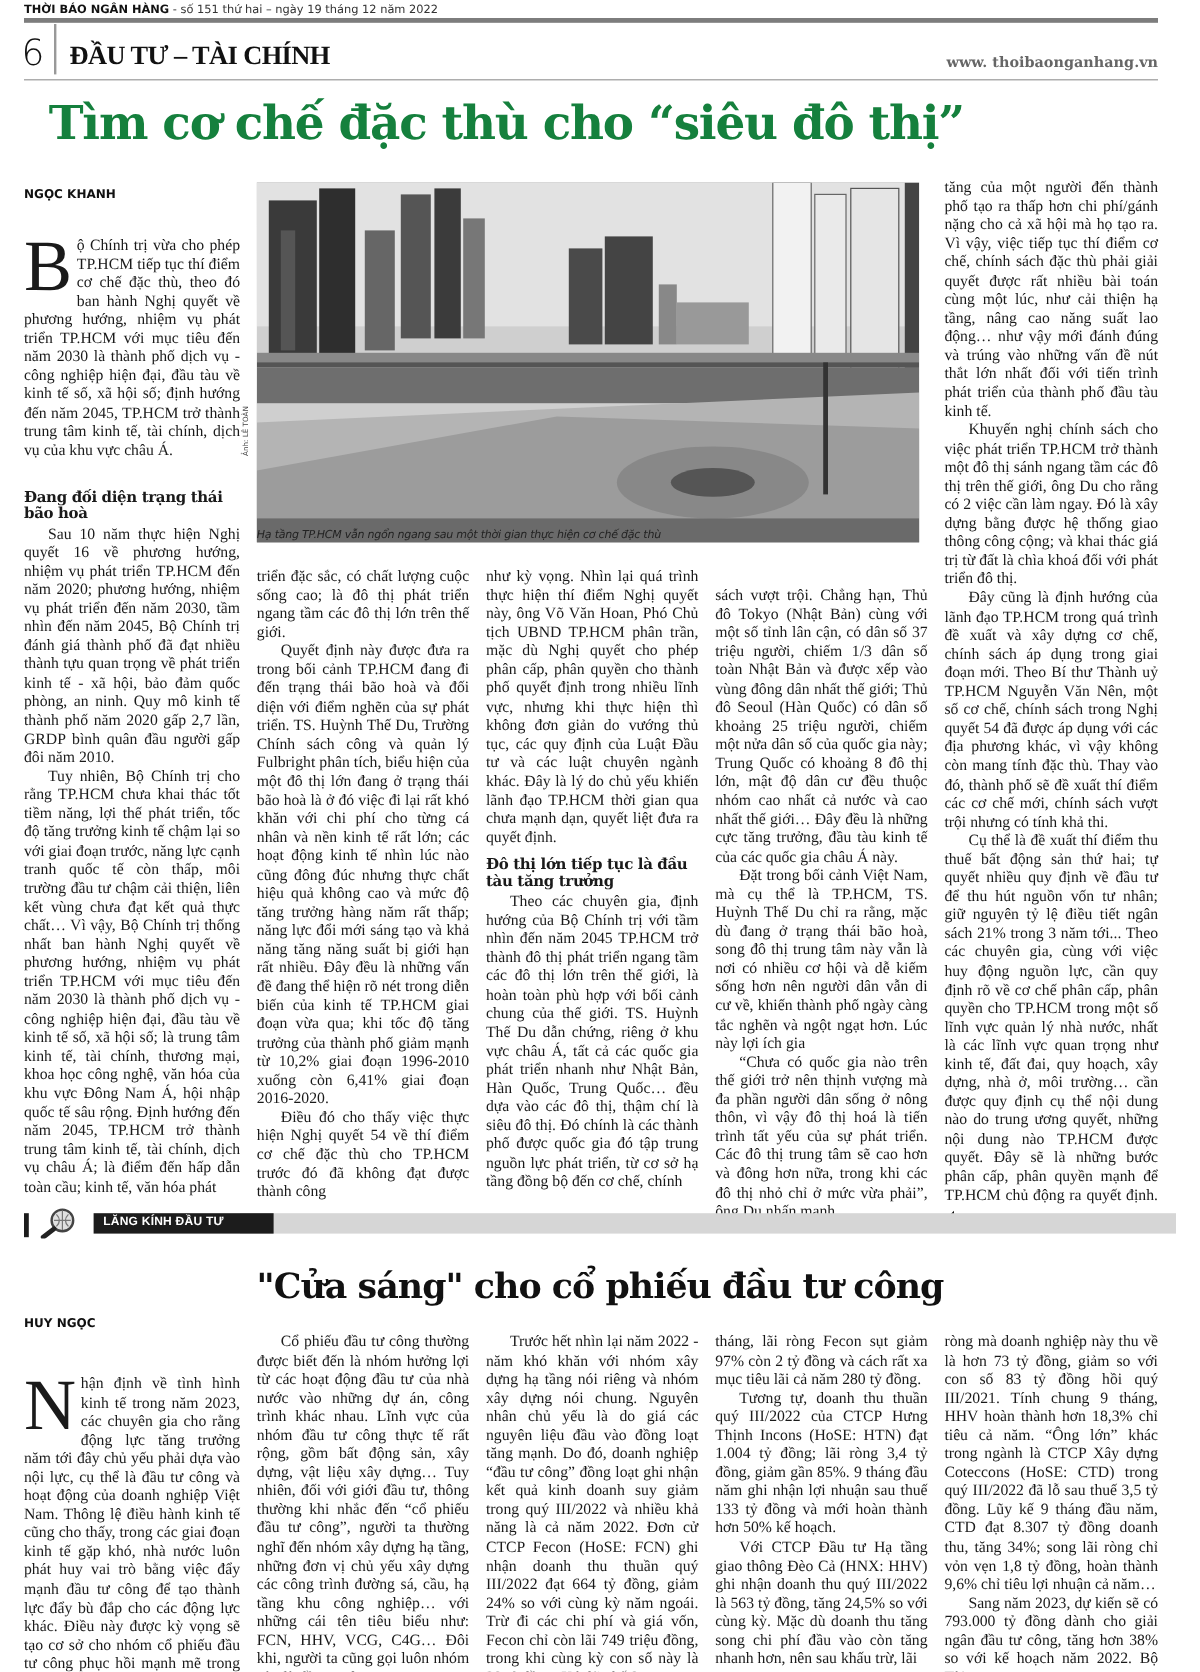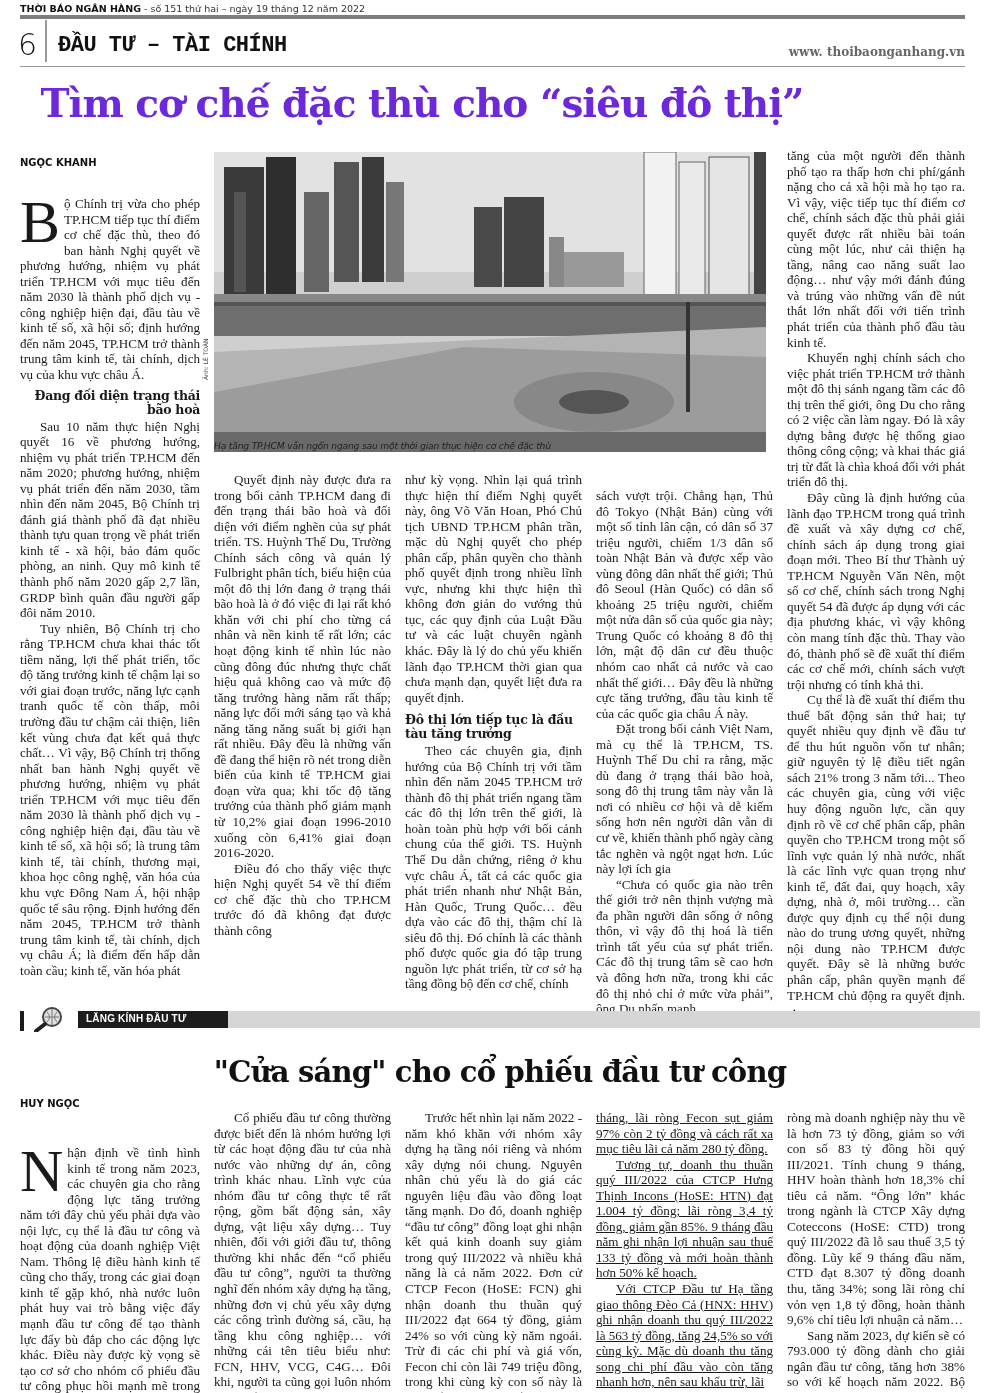--- a/index.html
+++ b/index.html
@@ -4,25 +4,25 @@
 <style>
   * { box-sizing: border-box; margin: 0; padding: 0; }
   html, body { width: 1000px; height: 1393px; background: #ffffff; overflow: hidden; }
   body { position: relative; font-family: "Liberation Serif", serif; color: #1a1a1a; }
 
   .masthead-line { position: absolute; left: 20px; top: 3px; font-family: "DejaVu Sans", sans-serif; font-size: 9.5px; color: #333; }
   .masthead-line b { font-weight: bold; color: #111; }
   .topbar { position: absolute; left: 20px; top: 15px; width: 945px; height: 4px; background: #7d7d7d; }
   .page-num { position: absolute; left: 18px; top: 27px; font-family: "DejaVu Sans", sans-serif; font-size: 30px; font-weight: 300; color: #111; line-height: 36px; }
   .num-divider { position: absolute; left: 45px; top: 20px; width: 2px; height: 42px; background: #999; }
-  .section-title { position: absolute; left: 58px; top: 33px; font-family: Liberation Mono, monospace; font-size: 22px; font-weight: bold; letter-spacing: -0.5px; color: #111; }
+  .section-title { position: absolute; left: 58px; top: 33px; font-family: Liberation Serif, serif; font-size: 22px; font-weight: bold; letter-spacing: -0.5px; color: #111; }
   .site-url { position: absolute; right: 35px; top: 45px; font-family: "DejaVu Serif", serif; font-size: 12px; font-weight: bold; color: #666; }
   .header-rule { position: absolute; left: 20px; top: 66px; width: 945px; height: 1px; background: #999; }
 
-  .headline { position: absolute; left: 0; width: 844px; top: 80px; text-align: center; font-family: "DejaVu Serif", serif; font-weight: bold; font-size: 39px; letter-spacing: -1px; color: #6d28d9; }
+  .headline { position: absolute; left: 0; width: 844px; top: 80px; text-align: center; font-family: "DejaVu Serif", serif; font-weight: bold; font-size: 39px; letter-spacing: -1px; color: #15803d; }
 
   .byline { position: absolute; font-family: "DejaVu Sans", sans-serif; font-size: 10px; font-weight: bold; color: #111; }
 
   .col { position: absolute; font-size: 13.1px; line-height: 15.55px; text-align: justify; hyphens: none; }
   .col p { text-indent: 20px; }
   .col p.noindent { text-indent: 0; }
   .dropcap { float: left; font-size: 60px; line-height: 48px; margin: 2px 4px 0 0; font-family: "Liberation Serif", serif; }
   .subhead { font-family: "DejaVu Serif", serif; font-weight: bold; font-size: 12.5px; line-height: 14px; text-indent: 0; margin: 6px 0 2px 0; text-align: left; letter-spacing: -0.3px; }
   .endmark { display: inline-block; width: 0; height: 0; border-left: 6px solid transparent; border-bottom: 6px solid #111; margin-left: 2px; }
 
@@ -85,26 +85,27 @@
     <ellipse cx="380" cy="250" rx="35" ry="12" fill="#555"></ellipse>
     <rect x="472" y="150" width="4" height="110" fill="#333"></rect>
     <rect x="0" y="280" width="552" height="20" fill="#6a6a6a"></rect>
   </svg>
 </div>
 <div class="photo-credit">Ảnh: LÊ TOÀN</div>
 <div class="caption">Hạ tầng TP.HCM vẫn ngổn ngang sau một thời gian thực hiện cơ chế đặc thù</div>
 
 <div class="col" style="left:20px; top:196px; width:180px;">
   <p class="noindent"><span class="dropcap">B</span><span>ộ Chính trị vừa cho phép TP.HCM tiếp tục thí điểm cơ chế đặc thù, theo đó ban hành Nghị quyết về phương hướng, nhiệm vụ phát triển TP.HCM với mục tiêu đến năm 2030 là thành phố dịch vụ - công nghiệp hiện đại, đầu tàu về kinh tế số, xã hội số; định hướng đến năm 2045, TP.HCM trở thành trung tâm kinh tế, tài chính, dịch vụ của khu vực châu Á.</span></p>
-  <div class="subhead" style="margin-top:6px;text-align:right;">Đang đối diện trạng thái bão hoà</div>
+  <div class="subhead" style="margin-top:24px;">Đang đối diện trạng thái bão hoà</div>
   <p>Sau 10 năm thực hiện Nghị quyết 16 về phương hướng, nhiệm vụ phát triển TP.HCM đến năm 2020; phương hướng, nhiệm vụ phát triển đến năm 2030, tầm nhìn đến năm 2045, Bộ Chính trị đánh giá thành phố đã đạt nhiều thành tựu quan trọng về phát triển kinh tế - xã hội, bảo đảm quốc phòng, an ninh. Quy mô kinh tế thành phố năm 2020 gấp 2,7 lần, GRDP bình quân đầu người gấp đôi năm 2010.</p>
   <p>Tuy nhiên, Bộ Chính trị cho rằng TP.HCM chưa khai thác tốt tiềm năng, lợi thế phát triển, tốc độ tăng trưởng kinh tế chậm lại so với giai đoạn trước, năng lực cạnh tranh quốc tế còn thấp, môi trường đầu tư chậm cải thiện, liên kết vùng chưa đạt kết quả thực chất… Vì vậy, Bộ Chính trị thống nhất ban hành Nghị quyết về phương hướng, nhiệm vụ phát triển TP.HCM với mục tiêu đến năm 2030 là thành phố dịch vụ - công nghiệp hiện đại, đầu tàu về kinh tế số, xã hội số; là trung tâm kinh tế, tài chính, thương mại, khoa học công nghệ, văn hóa của khu vực Đông Nam Á, hội nhập quốc tế sâu rộng. Định hướng đến năm 2045, TP.HCM trở thành trung tâm kinh tế, tài chính, dịch vụ châu Á; là điểm đến hấp dẫn toàn cầu; kinh tế, văn hóa phát</p>
 </div>
 
 <div class="col" style="left:214px; top:472px; width:177px;">
+  <p class="noindent">triển đặc sắc, có chất lượng cuộc sống cao; là đô thị phát triển ngang tầm các đô thị lớn trên thế giới.</p>
   <p>Quyết định này được đưa ra trong bối cảnh TP.HCM đang đi đến trạng thái bão hoà và đối diện với điểm nghẽn của sự phát triển. TS. Huỳnh Thế Du, Trường Chính sách công và quản lý Fulbright phân tích, biểu hiện của một đô thị lớn đang ở trạng thái bão hoà là ở đó việc đi lại rất khó khăn với chi phí cho từng cá nhân và nền kinh tế rất lớn; các hoạt động kinh tế nhìn lúc nào cũng đông đúc nhưng thực chất hiệu quả không cao và mức độ tăng trưởng hàng năm rất thấp; năng lực đổi mới sáng tạo và khả năng tăng năng suất bị giới hạn rất nhiều. Đây đều là những vấn đề đang thể hiện rõ nét trong diễn biến của kinh tế TP.HCM giai đoạn vừa qua; khi tốc độ tăng trưởng của thành phố giảm mạnh từ 10,2% giai đoạn 1996-2010 xuống còn 6,41% giai đoạn 2016-2020.</p>
   <p>Điều đó cho thấy việc thực hiện Nghị quyết 54 về thí điểm cơ chế đặc thù cho TP.HCM trước đó đã không đạt được thành công</p>
 </div>
 
 <div class="col" style="left:405px; top:472px; width:177px;">
   <p class="noindent">như kỳ vọng. Nhìn lại quá trình thực hiện thí điểm Nghị quyết này, ông Võ Văn Hoan, Phó Chủ tịch UBND TP.HCM phân trần, mặc dù Nghị quyết cho phép phân cấp, phân quyền cho thành phố quyết định trong nhiều lĩnh vực, nhưng khi thực hiện thì không đơn giản do vướng thủ tục, các quy định của Luật Đầu tư và các luật chuyên ngành khác. Đây là lý do chủ yếu khiến lãnh đạo TP.HCM thời gian qua chưa mạnh dạn, quyết liệt đưa ra quyết định.</p>
   <div class="subhead" style="margin-top:8px;">Đô thị lớn tiếp tục là đầu tàu tăng trưởng</div>
   <p>Theo các chuyên gia, định hướng của Bộ Chính trị với tầm nhìn đến năm 2045 TP.HCM trở thành đô thị phát triển ngang tầm các đô thị lớn trên thế giới, là hoàn toàn phù hợp với bối cảnh chung của thế giới. TS. Huỳnh Thế Du dẫn chứng, riêng ở khu vực châu Á, tất cả các quốc gia phát triển nhanh như Nhật Bản, Hàn Quốc, Trung Quốc… đều dựa vào các đô thị, thậm chí là siêu đô thị. Đó chính là các thành phố được quốc gia đó tập trung nguồn lực phát triển, từ cơ sở hạ tầng đồng bộ đến cơ chế, chính</p>
 </div>
 
@@ -141,21 +142,21 @@
 </div>
 
 <div class="col" style="left:214px; top:1110px; width:177px;">
   <p>Cổ phiếu đầu tư công thường được biết đến là nhóm hưởng lợi từ các hoạt động đầu tư của nhà nước vào những dự án, công trình khác nhau. Lĩnh vực của nhóm đầu tư công thực tế rất rộng, gồm bất động sản, xây dựng, vật liệu xây dựng… Tuy nhiên, đối với giới đầu tư, thông thường khi nhắc đến “cổ phiếu đầu tư công”, người ta thường nghĩ đến nhóm xây dựng hạ tầng, những đơn vị chủ yếu xây dựng các công trình đường sá, cầu, hạ tầng khu công nghiệp… với những cái tên tiêu biểu như: FCN, HHV, VCG, C4G… Đôi khi, người ta cũng gọi luôn nhóm này là đầu tư công.</p>
 </div>
 
 <div class="col" style="left:405px; top:1110px; width:177px;">
   <p>Trước hết nhìn lại năm 2022 - năm khó khăn với nhóm xây dựng hạ tầng nói riêng và nhóm xây dựng nói chung. Nguyên nhân chủ yếu là do giá các nguyên liệu đầu vào đồng loạt tăng mạnh. Do đó, doanh nghiệp “đầu tư công” đồng loạt ghi nhận kết quả kinh doanh suy giảm trong quý III/2022 và nhiều khả năng là cả năm 2022. Đơn cử CTCP Fecon (HoSE: FCN) ghi nhận doanh thu thuần quý III/2022 đạt 664 tỷ đồng, giảm 24% so với cùng kỳ năm ngoái. Trừ đi các chi phí và giá vốn, Fecon chỉ còn lãi 749 triệu đồng, trong khi cùng kỳ con số này là 20 tỷ đồng. Xét lũy kế 9</p>
 </div>
 
-<div class="col" style="left:596px; top:1110px; width:177px;text-decoration:underline;">
+<div class="col" style="left:596px; top:1110px; width:177px;">
   <p class="noindent">tháng, lãi ròng Fecon sụt giảm 97% còn 2 tỷ đồng và cách rất xa mục tiêu lãi cả năm 280 tỷ đồng.</p>
   <p>Tương tự, doanh thu thuần quý III/2022 của CTCP Hưng Thịnh Incons (HoSE: HTN) đạt 1.004 tỷ đồng; lãi ròng 3,4 tỷ đồng, giảm gần 85%. 9 tháng đầu năm ghi nhận lợi nhuận sau thuế 133 tỷ đồng và mới hoàn thành hơn 50% kế hoạch.</p>
   <p>Với CTCP Đầu tư Hạ tầng giao thông Đèo Cả (HNX: HHV) ghi nhận doanh thu quý III/2022 là 563 tỷ đồng, tăng 24,5% so với cùng kỳ. Mặc dù doanh thu tăng song chi phí đầu vào còn tăng nhanh hơn, nên sau khấu trừ, lãi</p>
 </div>
 
 <div class="col" style="left:787px; top:1110px; width:178px;">
   <p class="noindent">ròng mà doanh nghiệp này thu về là hơn 73 tỷ đồng, giảm so với con số 83 tỷ đồng hồi quý III/2021. Tính chung 9 tháng, HHV hoàn thành hơn 18,3% chỉ tiêu cả năm. “Ông lớn” khác trong ngành là CTCP Xây dựng Coteccons (HoSE: CTD) trong quý III/2022 đã lỗ sau thuế 3,5 tỷ đồng. Lũy kế 9 tháng đầu năm, CTD đạt 8.307 tỷ đồng doanh thu, tăng 34%; song lãi ròng chỉ vỏn vẹn 1,8 tỷ đồng, hoàn thành 9,6% chỉ tiêu lợi nhuận cả năm…</p>
   <p>Sang năm 2023, dự kiến sẽ có 793.000 tỷ đồng dành cho giải ngân đầu tư công, tăng hơn 38% so với kế hoạch năm 2022. Bộ Tài</p>
 </div>
 

